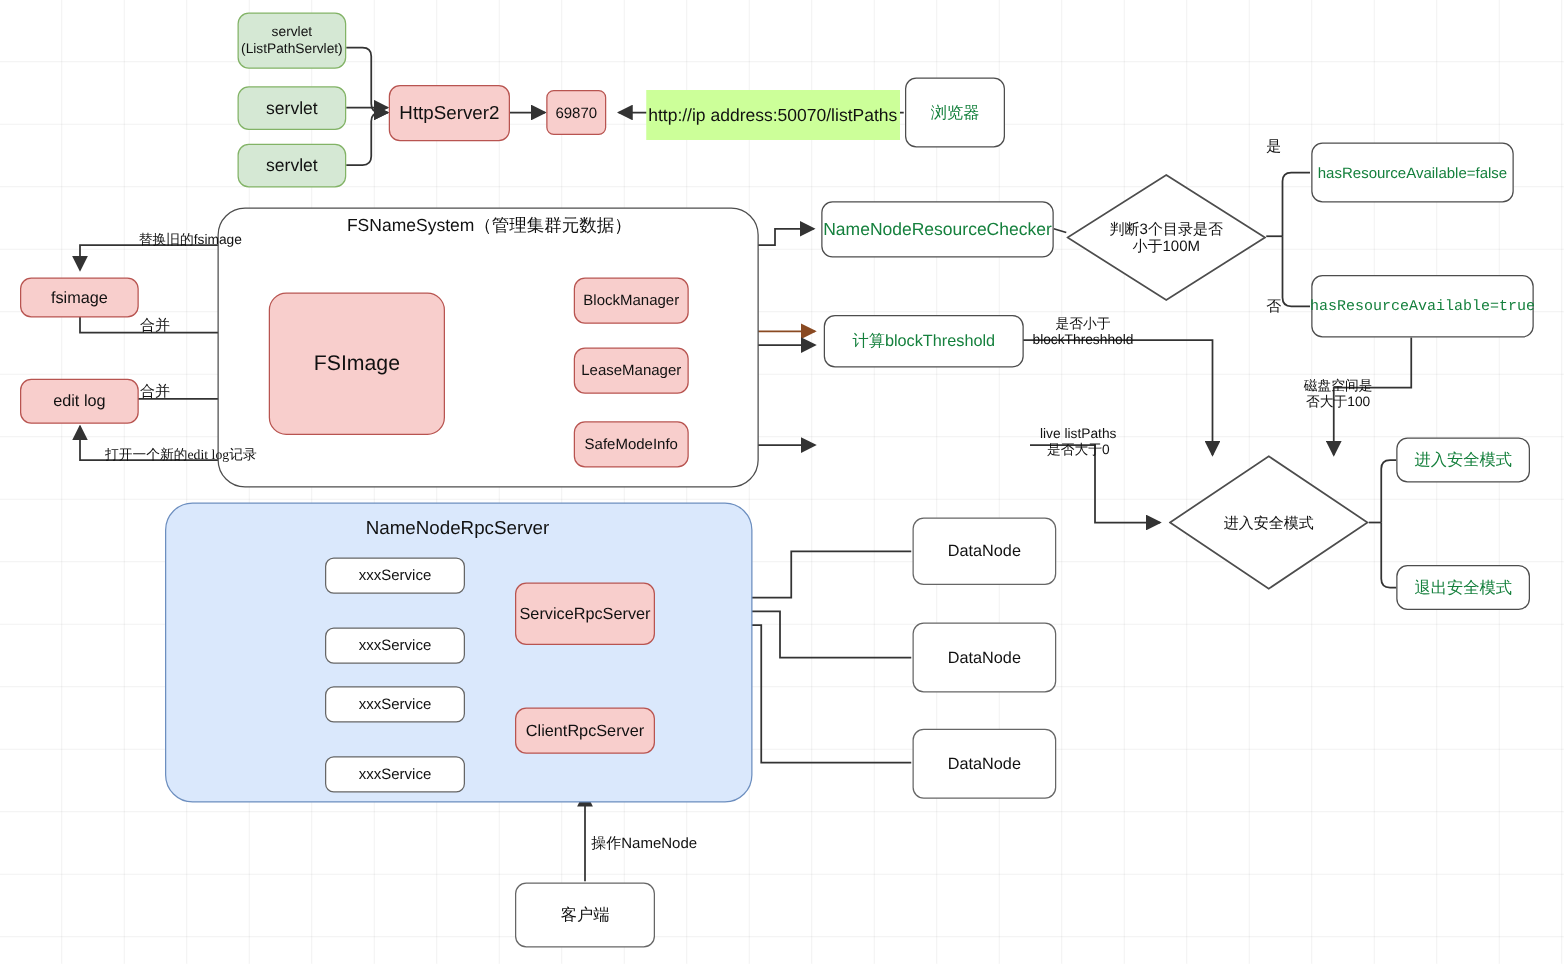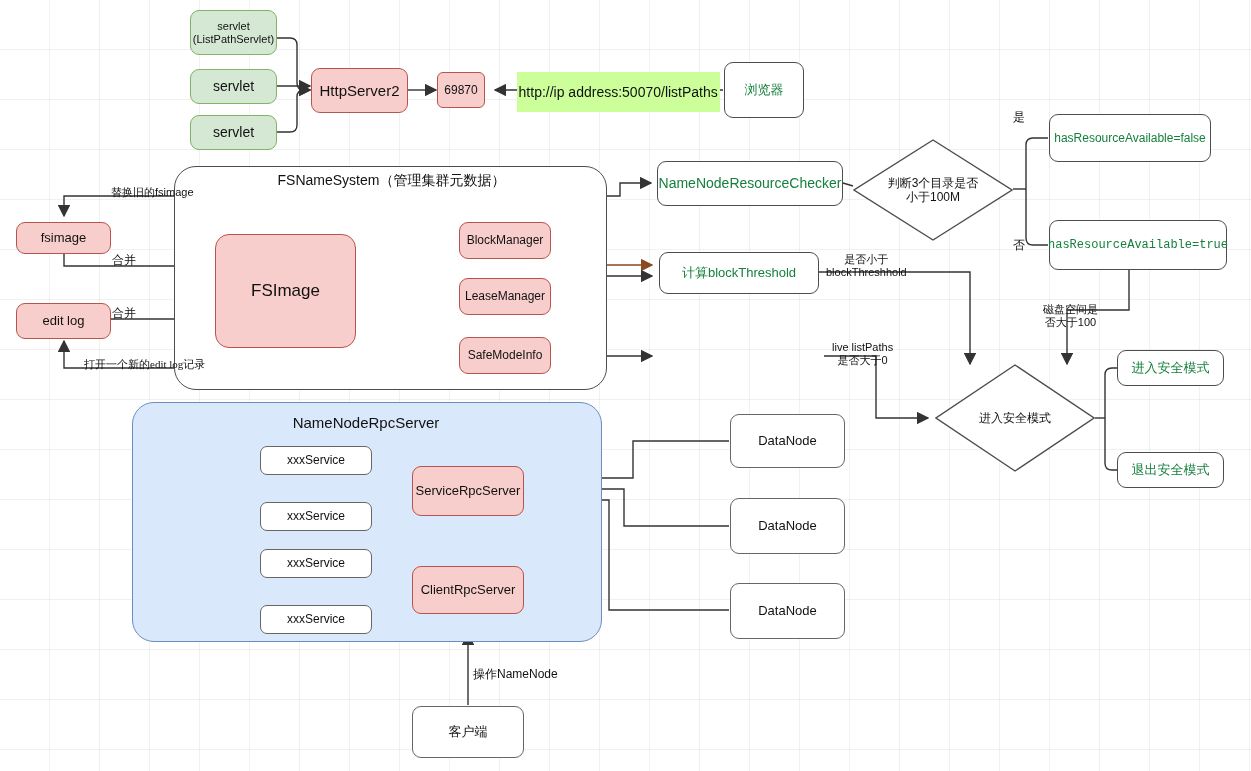--- a/index.html
+++ b/index.html
@@ -243,21 +243,21 @@
   <div class="node n-plain" style="left:260px;top:549px;width:112px;height:29px;font-size:12px;border-radius:7px;">
     <span>xxxService</span>
   </div>
   <div class="node n-plain" style="left:260px;top:605px;width:112px;height:29px;font-size:12px;border-radius:7px;">
     <span>xxxService</span>
   </div>
 
   <div class="node n-pink" style="left:412px;top:466px;width:112px;height:50px;font-size:13px;">
     <span>ServiceRpcServer</span>
   </div>
-  <div class="node n-pink" style="left:412px;top:566px;width:112px;height:48px;font-size:13px;">
+  <div class="node n-pink" style="left:412px;top:566px;width:112px;height:37px;font-size:13px;">
     <span>ClientRpcServer</span>
   </div>
 
   <div class="node n-plain" style="left:730px;top:414px;width:115px;height:54px;font-size:13px;">
     <span>DataNode</span>
   </div>
   <div class="node n-plain" style="left:730px;top:498px;width:115px;height:56px;font-size:13px;">
     <span>DataNode</span>
   </div>
   <div class="node n-plain" style="left:730px;top:583px;width:115px;height:56px;font-size:13px;">

